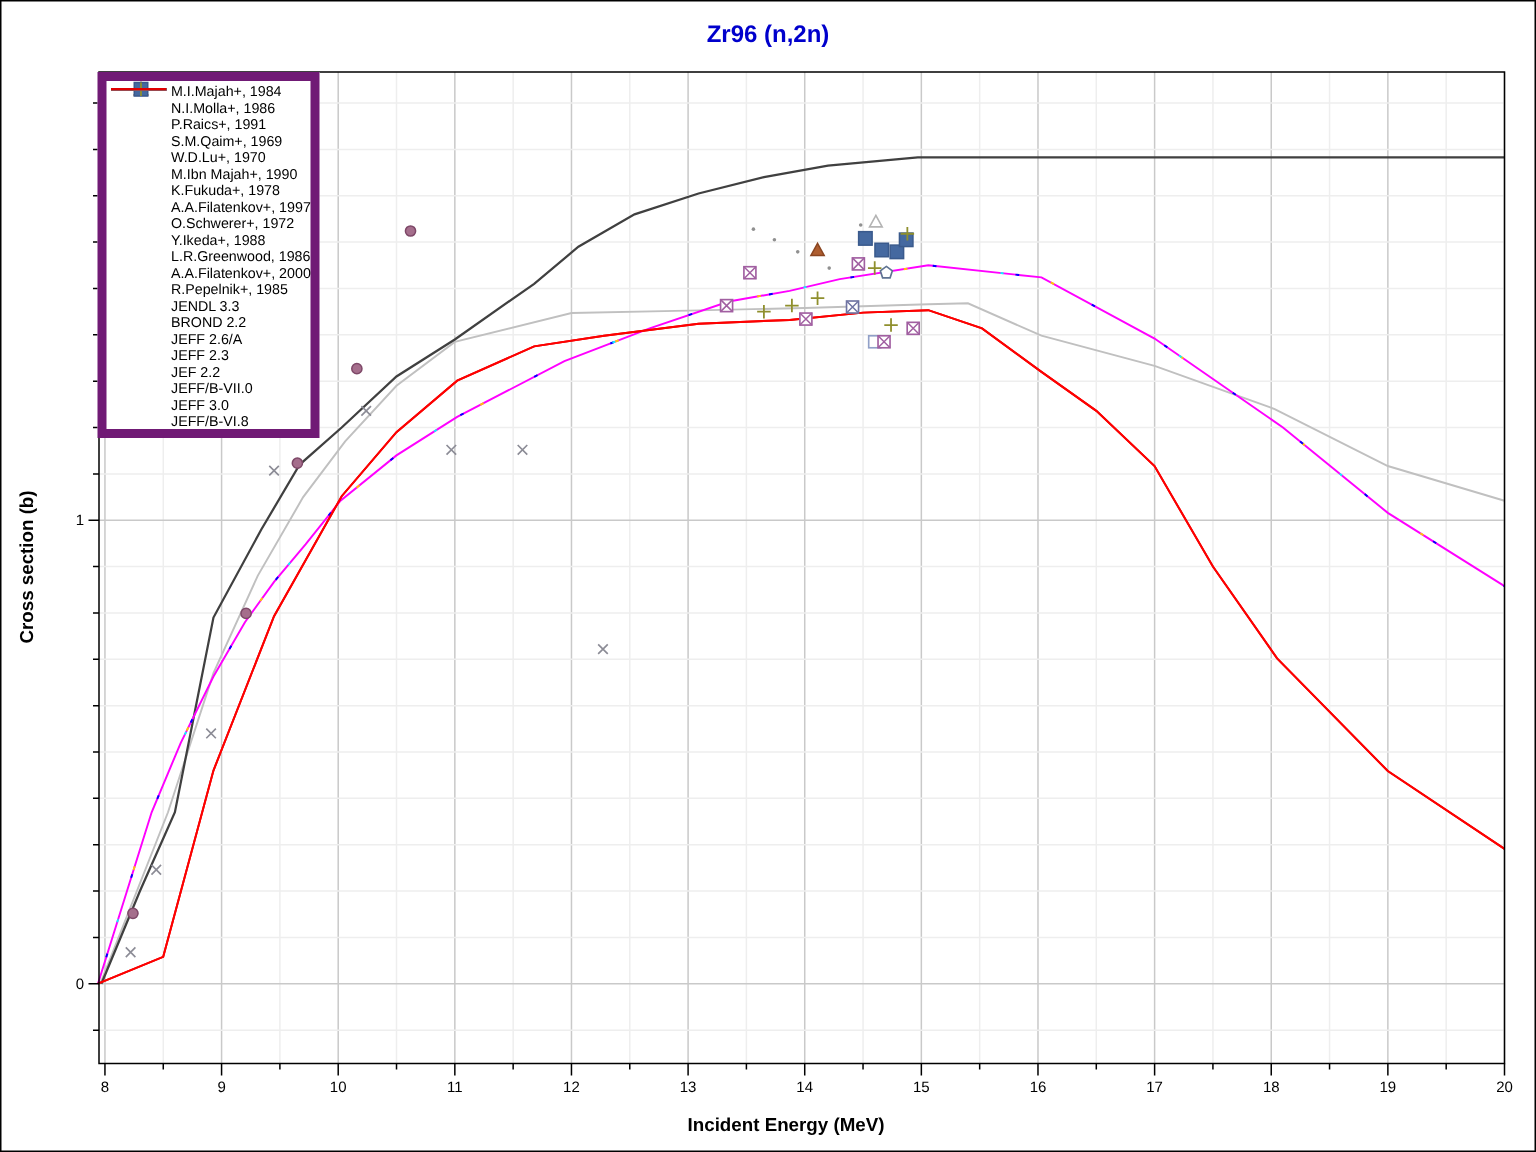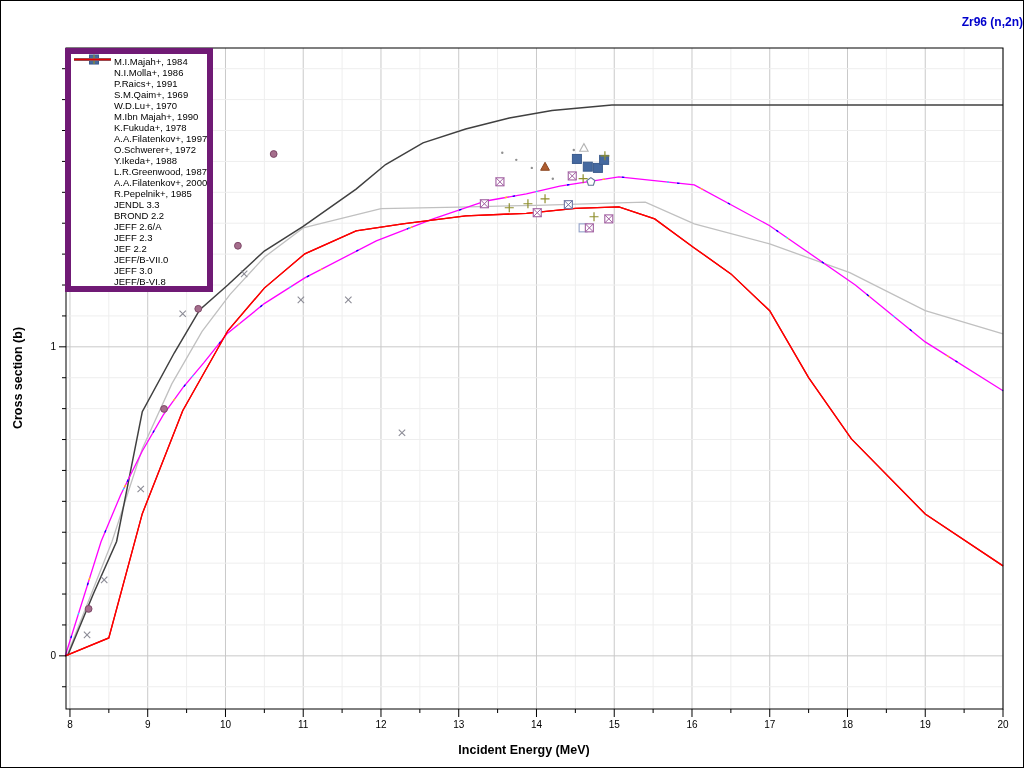--- a/index.html
+++ b/index.html
@@ -1,20 +1,20 @@
 <!DOCTYPE html>
 <html><head>
 <meta charset="utf-8">
 <style>
   html,body{margin:0;padding:0;background:#ffffff;}
   .frame{position:relative;width:1024px;height:768px;background:#ffffff;
          border:1px solid #000;box-sizing:border-box;overflow:hidden;
          font-family:"Liberation Sans",sans-serif;}
-  .title{position:absolute;top:14px;left:0;width:100%;text-align:right;
-         font-size:12px;font-weight:bold;}
+  .title{position:absolute;top:14px;left:0;width:100%;text-align:center;
+         font-size:16px;font-weight:bold;}
   .xlabel{position:absolute;top:742px;left:0;width:1046px;text-align:center;
           font-size:12.5px;font-weight:bold;color:#000;}
   .ylabel{position:absolute;top:377px;left:17px;transform:translate(-50%,-50%) rotate(-90deg);
           transform-origin:center;font-size:12.5px;font-weight:bold;color:#000;white-space:nowrap;}
   svg{position:absolute;top:0;left:0;}
   .legend{position:absolute;left:64px;top:47px;width:148px;height:244px;
           background:#fff;border:6px solid #701a75;box-sizing:border-box;
           display:flex;flex-direction:column;justify-content:space-around;
           padding:2px 0;z-index:5;}
   .lrow{display:flex;align-items:center;height:11px;}
@@ -331,21 +331,21 @@
         <span class="ltext">Y.Ikeda+, 1988</span>
       </div>
       <div class="lrow">
         <span class="lswatch">
           <svg width="43" height="11">
             <g>
               <rect x="18.5" y="1" width="9" height="9" fill="#4569a0" stroke="#3a5a8c" stroke-width="1"></rect>
             </g>
           </svg>
         </span>
-        <span class="ltext">L.R.Greenwood, 1987</span>
+        <span class="ltext">L.R.Greenwood, 1986</span>
       </div>
       <div class="lrow">
         <span class="lswatch">
           <svg width="43" height="11">
             <g>
               <circle cx="23" cy="5.5" r="1.2" fill="#909090"></circle>
             </g>
           </svg>
         </span>
         <span class="ltext">A.A.Filatenkov+, 2000</span>

